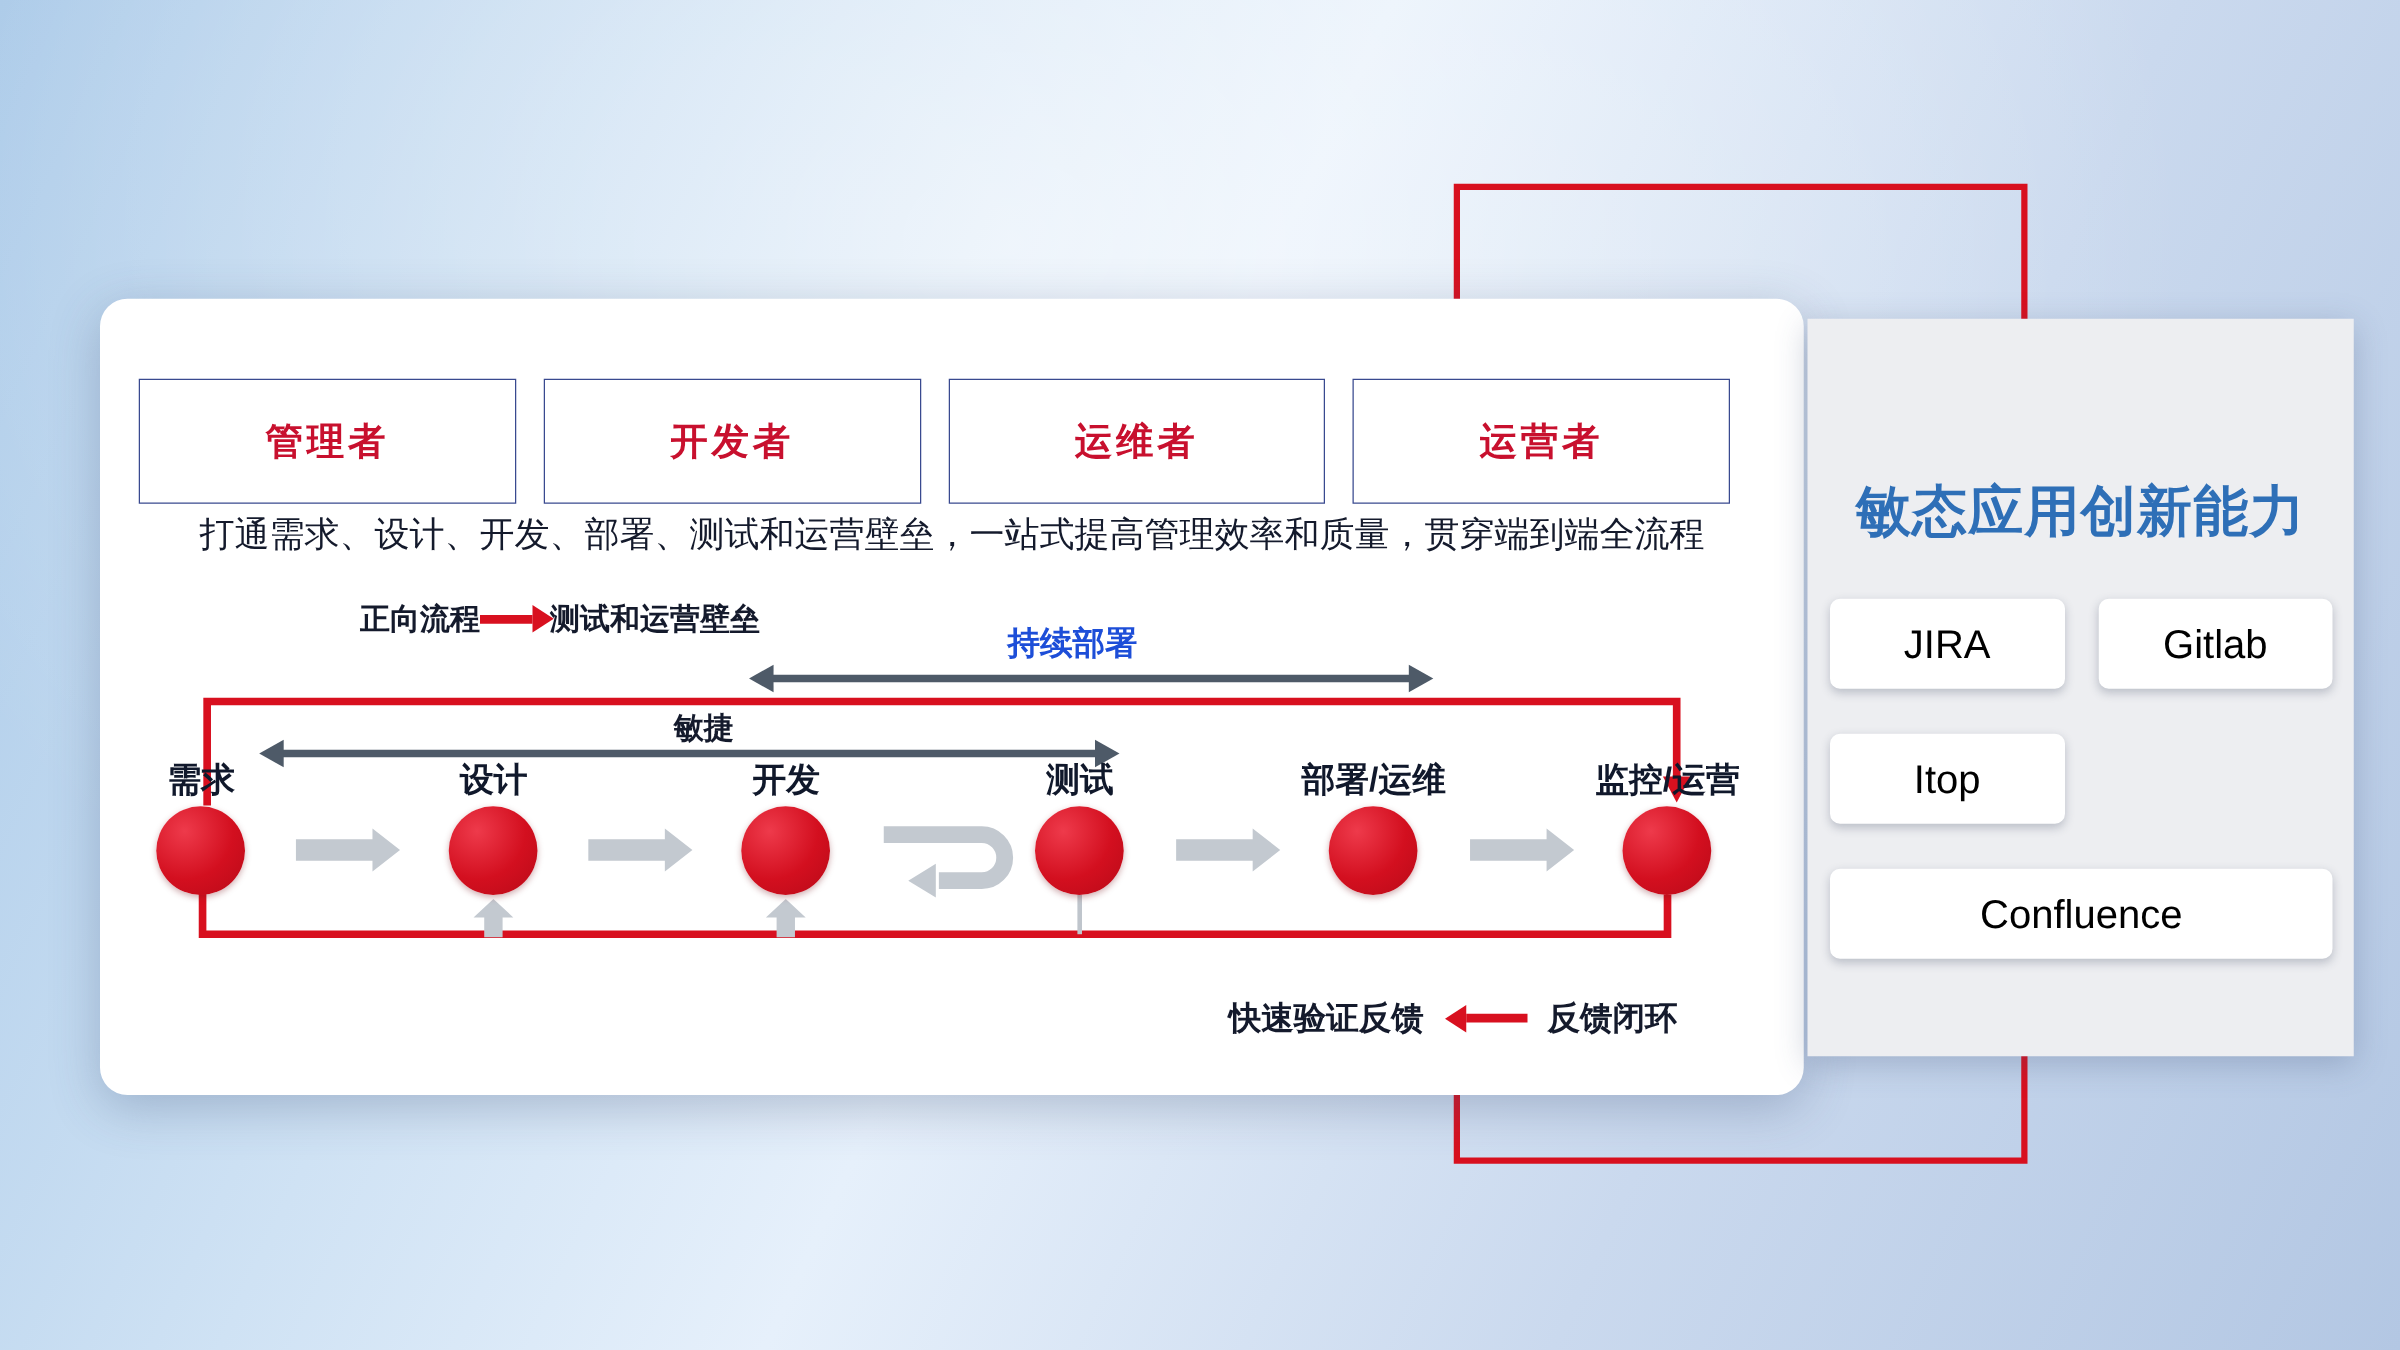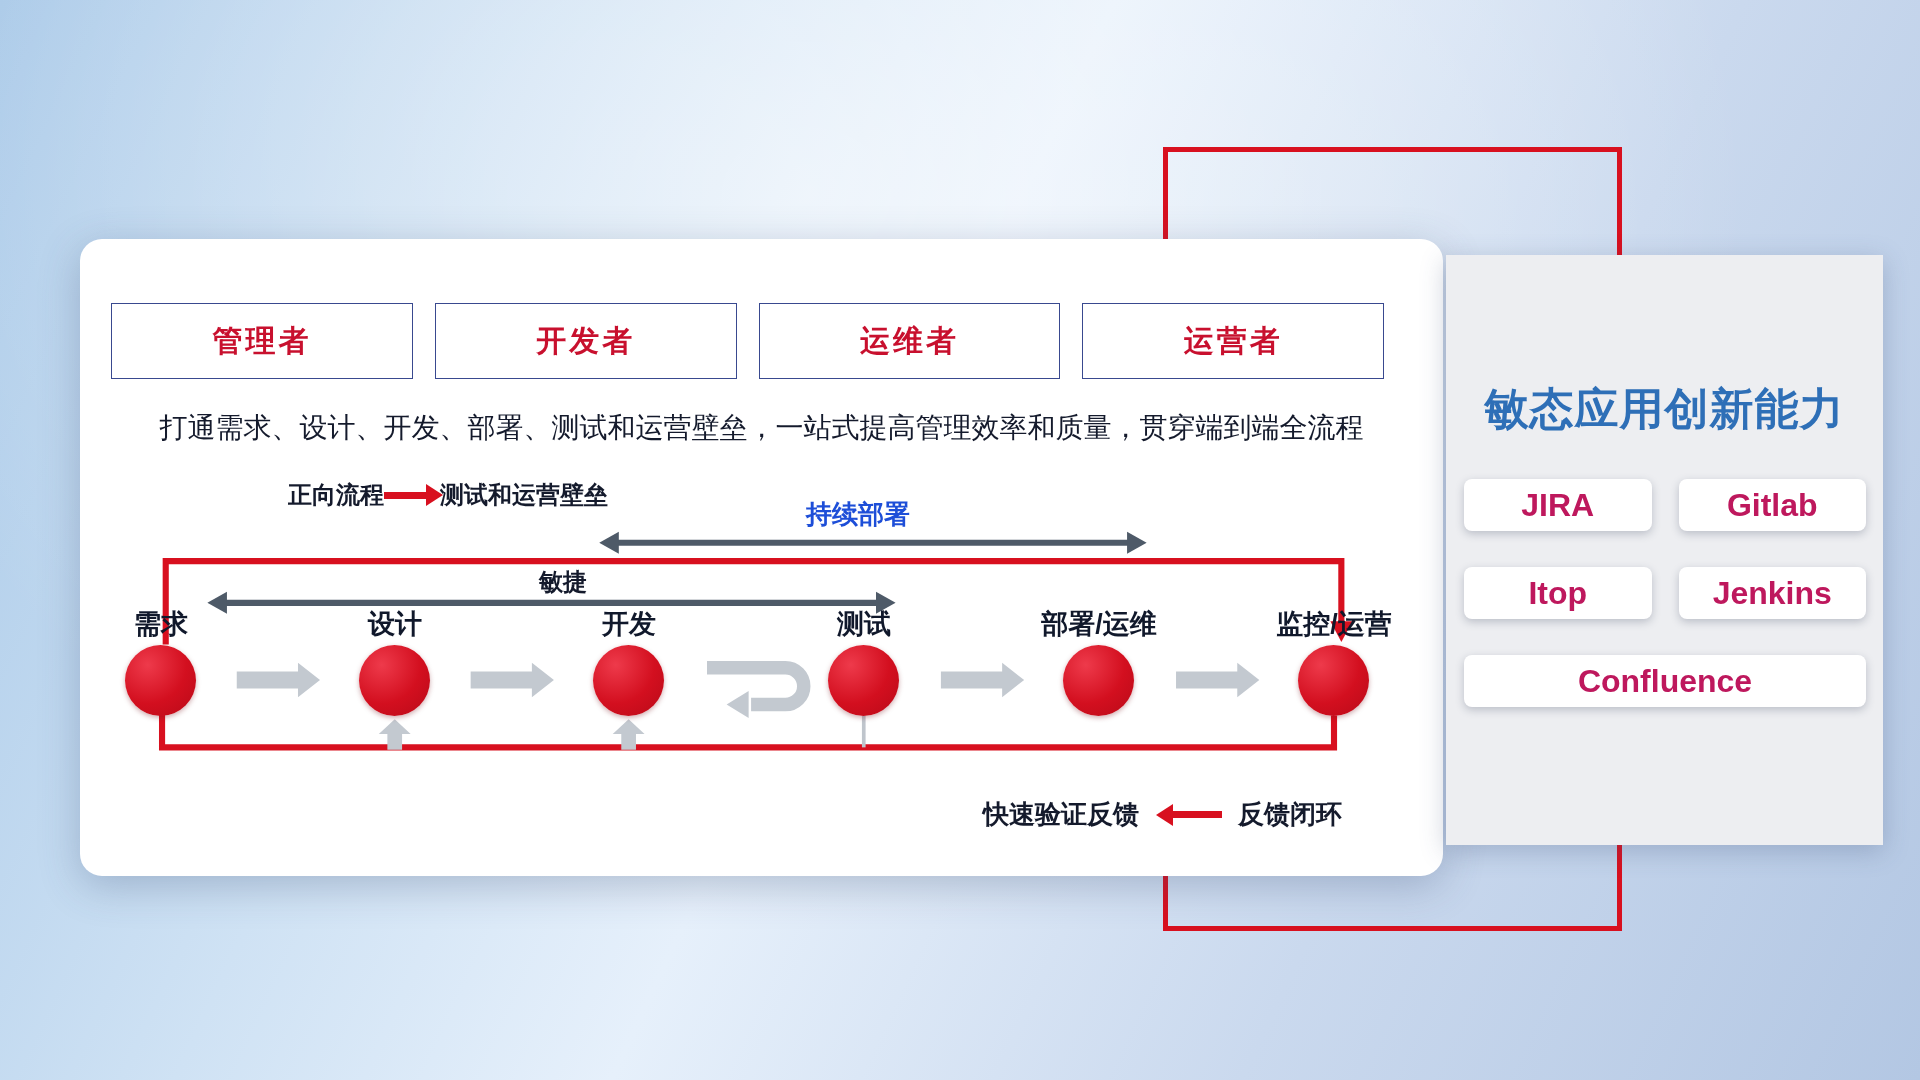--- a/index.html
+++ b/index.html
@@ -12,21 +12,21 @@
   .bg-sheen{position:absolute;inset:0;background:radial-gradient(ellipse at 42% 18%,rgba(255,255,255,.55),rgba(255,255,255,0) 60%);pointer-events:none;}
 
   
   .red-frame{position:absolute;left:1163px;top:147px;width:459px;height:784px;border:5px solid #d8101f;z-index:0;}
 
   
   .main-panel{position:absolute;left:80px;top:239px;width:1363px;height:637px;background:#ffffff;border-radius:22px;box-shadow:0 10px 40px rgba(60,80,120,.30);z-index:1;}
 
   
   .roles-row{position:absolute;left:31px;right:59px;top:64px;display:flex;gap:22px;}
-  .role-box{flex:1;height:76px;background:#fff;border:1px solid #39498f;display:flex;align-items:center;justify-content:center;font-size:30px;font-weight:700;color:#c8102e;letter-spacing:3px;}
+  .role-box{flex:1;height:100px;background:#fff;border:1px solid #39498f;display:flex;align-items:center;justify-content:center;font-size:30px;font-weight:700;color:#c8102e;letter-spacing:3px;}
 
   .subtitle{position:absolute;left:20px;right:20px;top:170px;text-align:center;font-size:28px;font-weight:400;color:#141a2c;}
 
   
   .legend-forward{position:absolute;left:208px;top:240px;display:flex;align-items:center;gap:0;font-size:24px;color:#141a2c;}
   .legend-forward .lg-label{font-weight:700;}
   .legend-forward .lg-desc{font-weight:600;}
   .arrow-right{position:relative;width:42px;height:7px;background:#d8101f;margin-right:14px;}
   .arrow-right::after{content:"";position:absolute;left:100%;top:50%;transform:translateY(-50%);border-left:17px solid #d8101f;border-top:11px solid transparent;border-bottom:11px solid transparent;}
 
@@ -50,21 +50,21 @@
   .legend-feedback .lg-label{font-weight:700;margin-left:43px;}
   .legend-feedback .lg-desc{font-weight:600;}
   .arrow-left{position:relative;width:49px;height:7px;background:#d8101f;margin-left:18px;}
   .arrow-left::before{content:"";position:absolute;right:100%;top:50%;transform:translateY(-50%);border-right:17px solid #d8101f;border-top:11px solid transparent;border-bottom:11px solid transparent;}
 
   
   .right-panel{position:absolute;left:1446px;top:255px;width:437px;height:590px;background:#edeef1;box-shadow:0 6px 24px rgba(60,80,120,.28);z-index:2;}
   .rp-title1{position:absolute;left:0;right:0;top:38px;text-align:center;font-size:44px;font-weight:700;color:#2e6fb7;letter-spacing:2px;}
   .rp-title2{position:absolute;left:0;right:0;top:125px;text-align:center;font-size:44px;font-weight:700;color:#2e6fb7;letter-spacing:1px;}
   .tools-grid{position:absolute;left:18px;top:224px;width:402px;display:grid;grid-template-columns:1fr 1fr;column-gap:27px;row-gap:36px;}
-  .tool{height:52px;background:#ffffff;border-radius:8px;box-shadow:0 3px 8px rgba(40,50,80,.25);display:flex;align-items:center;justify-content:center;font-size:32px;font-weight:700;color:#be185d;}
+  .tool{height:72px;background:#ffffff;border-radius:8px;box-shadow:0 3px 8px rgba(40,50,80,.25);display:flex;align-items:center;justify-content:center;font-size:32px;font-weight:400;color:#000000;}
   .tool.wide{grid-column:1 / 3;}
 </style>
 </head>
 <body>
 
 <div class="bg-sheen"></div>
 <div class="red-frame"></div>
 
 <div class="main-panel">
 
@@ -144,16 +144,15 @@
   </div>
 
 </div>
 
 <div class="right-panel">
   <div class="rp-title2">敏态应用创新能力</div>
   <div class="tools-grid">
     <div class="tool">JIRA</div>
     <div class="tool">Gitlab</div>
     <div class="tool">Itop</div>
-    <div class="tool">Jenkins</div>
     <div class="tool wide">Confluence</div>
   </div>
 </div>
 
 </body></html>

